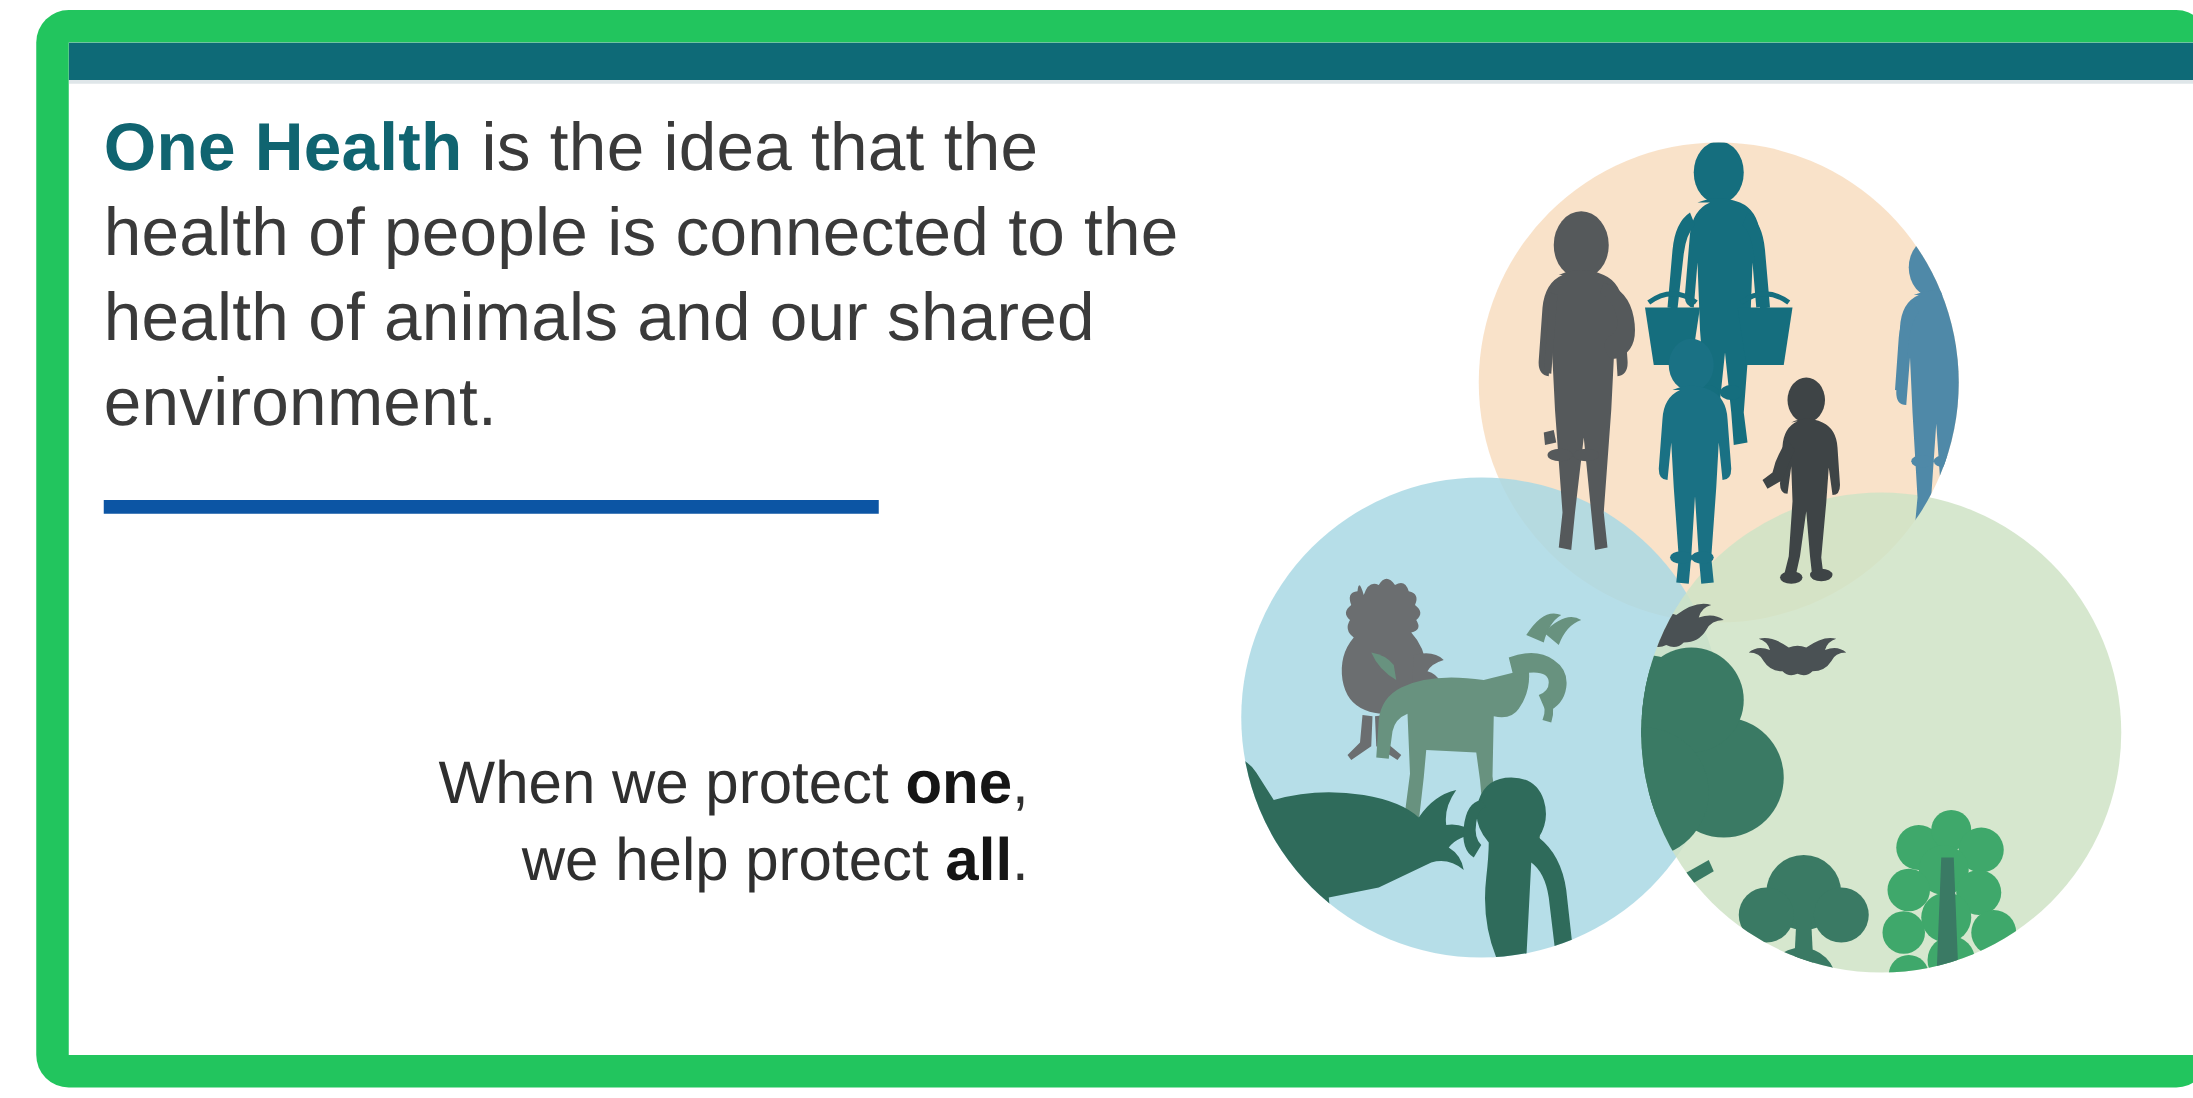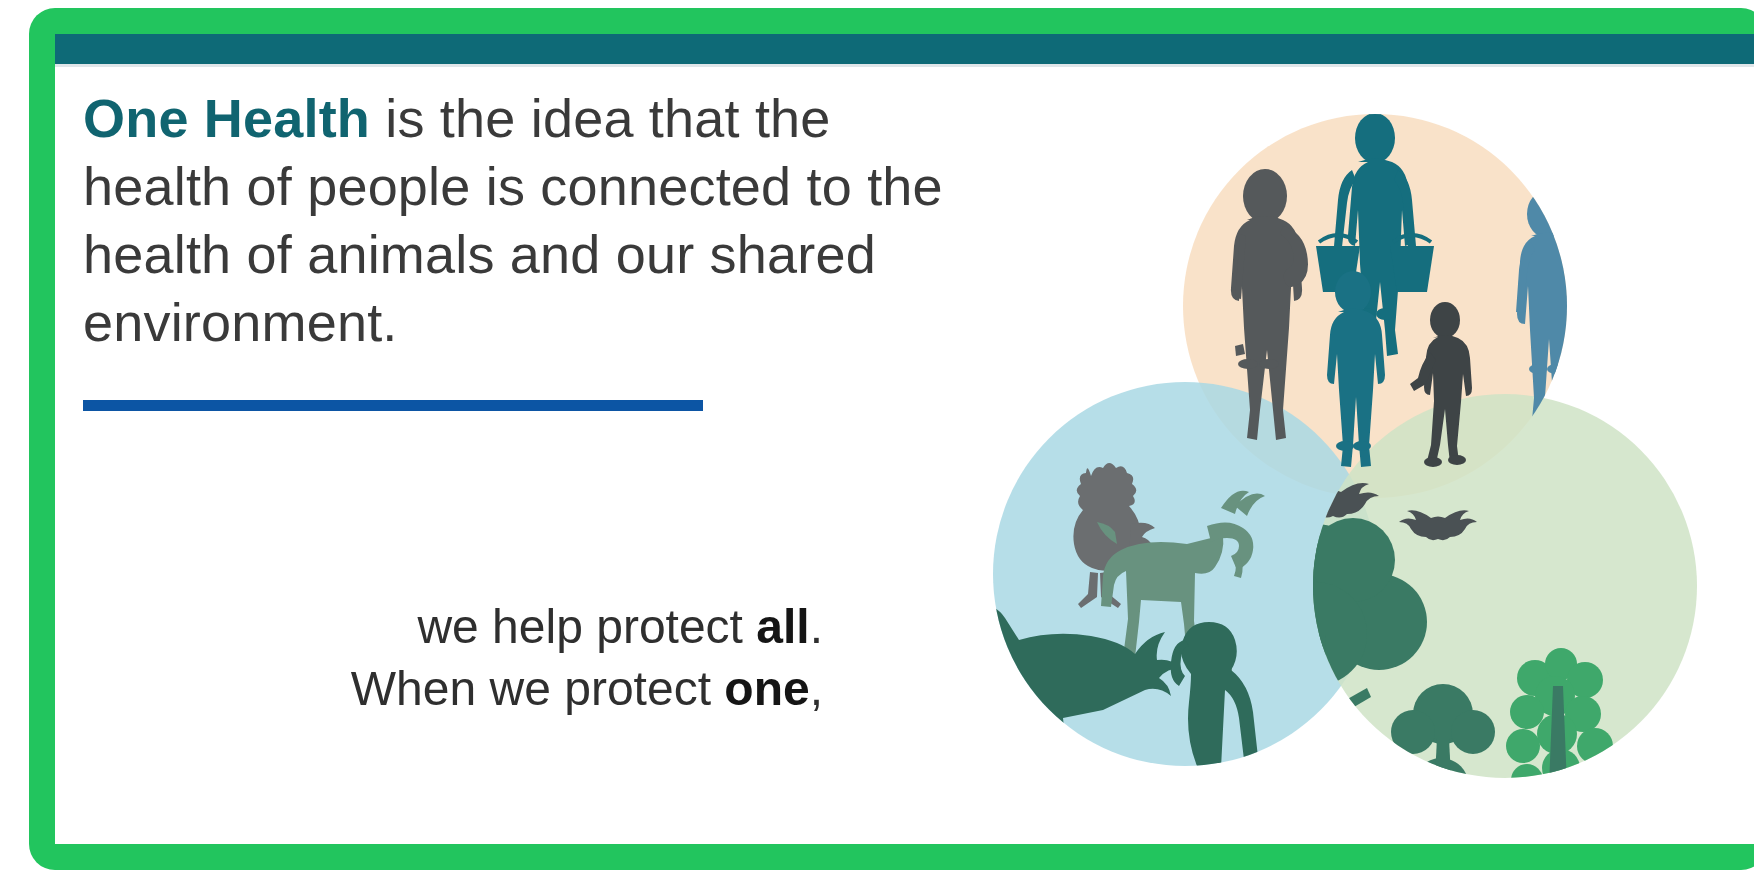--- a/index.html
+++ b/index.html
@@ -116,22 +116,22 @@
     <div class="topbar"></div>
     <div class="topbar-rule"></div>
 
     <div class="headline">
       <span class="brand">One Health</span><span> is the idea that the health of people is connected to the health of animals and our shared environment.</span>
     </div>
 
     <div class="rule"></div>
 
     <div class="tagline">
+      <div><span>When we protect </span><b>one</b><span>,</span></div>
       <div><span>we help protect </span><b>all</b><span>.</span></div>
-      <div><span>When we protect </span><b>one</b><span>,</span></div>
     </div>
 
     <div class="venn">
       <svg viewBox="0 0 880 740" xmlns="http://www.w3.org/2000/svg">
         <defs>
           <clipPath id="clipPeople">
               <circle cx="520" cy="232" r="192"></circle>
             </clipPath>
           <clipPath id="clipAnimals">
               <circle cx="330" cy="500" r="192"></circle>

